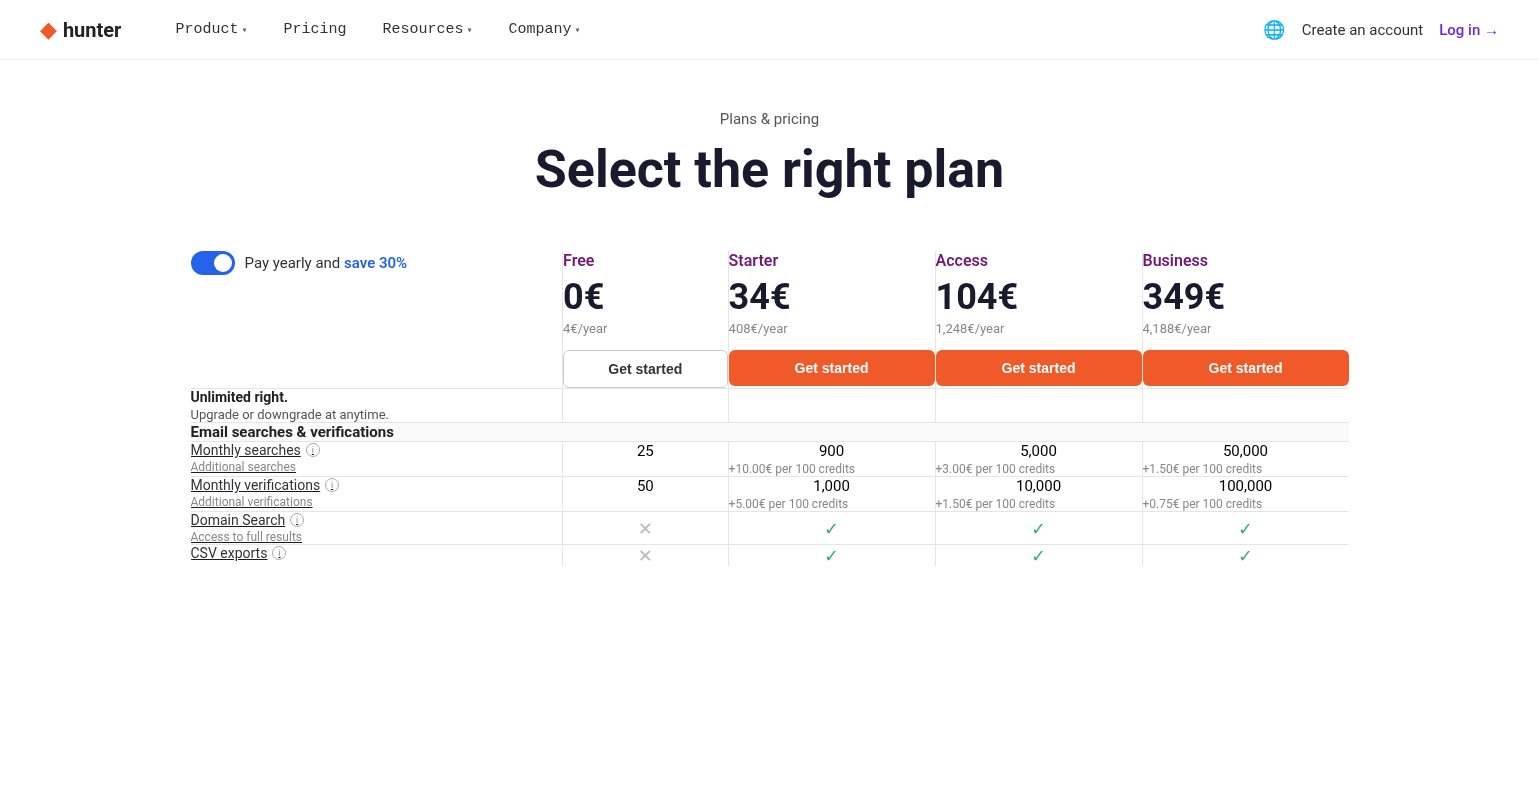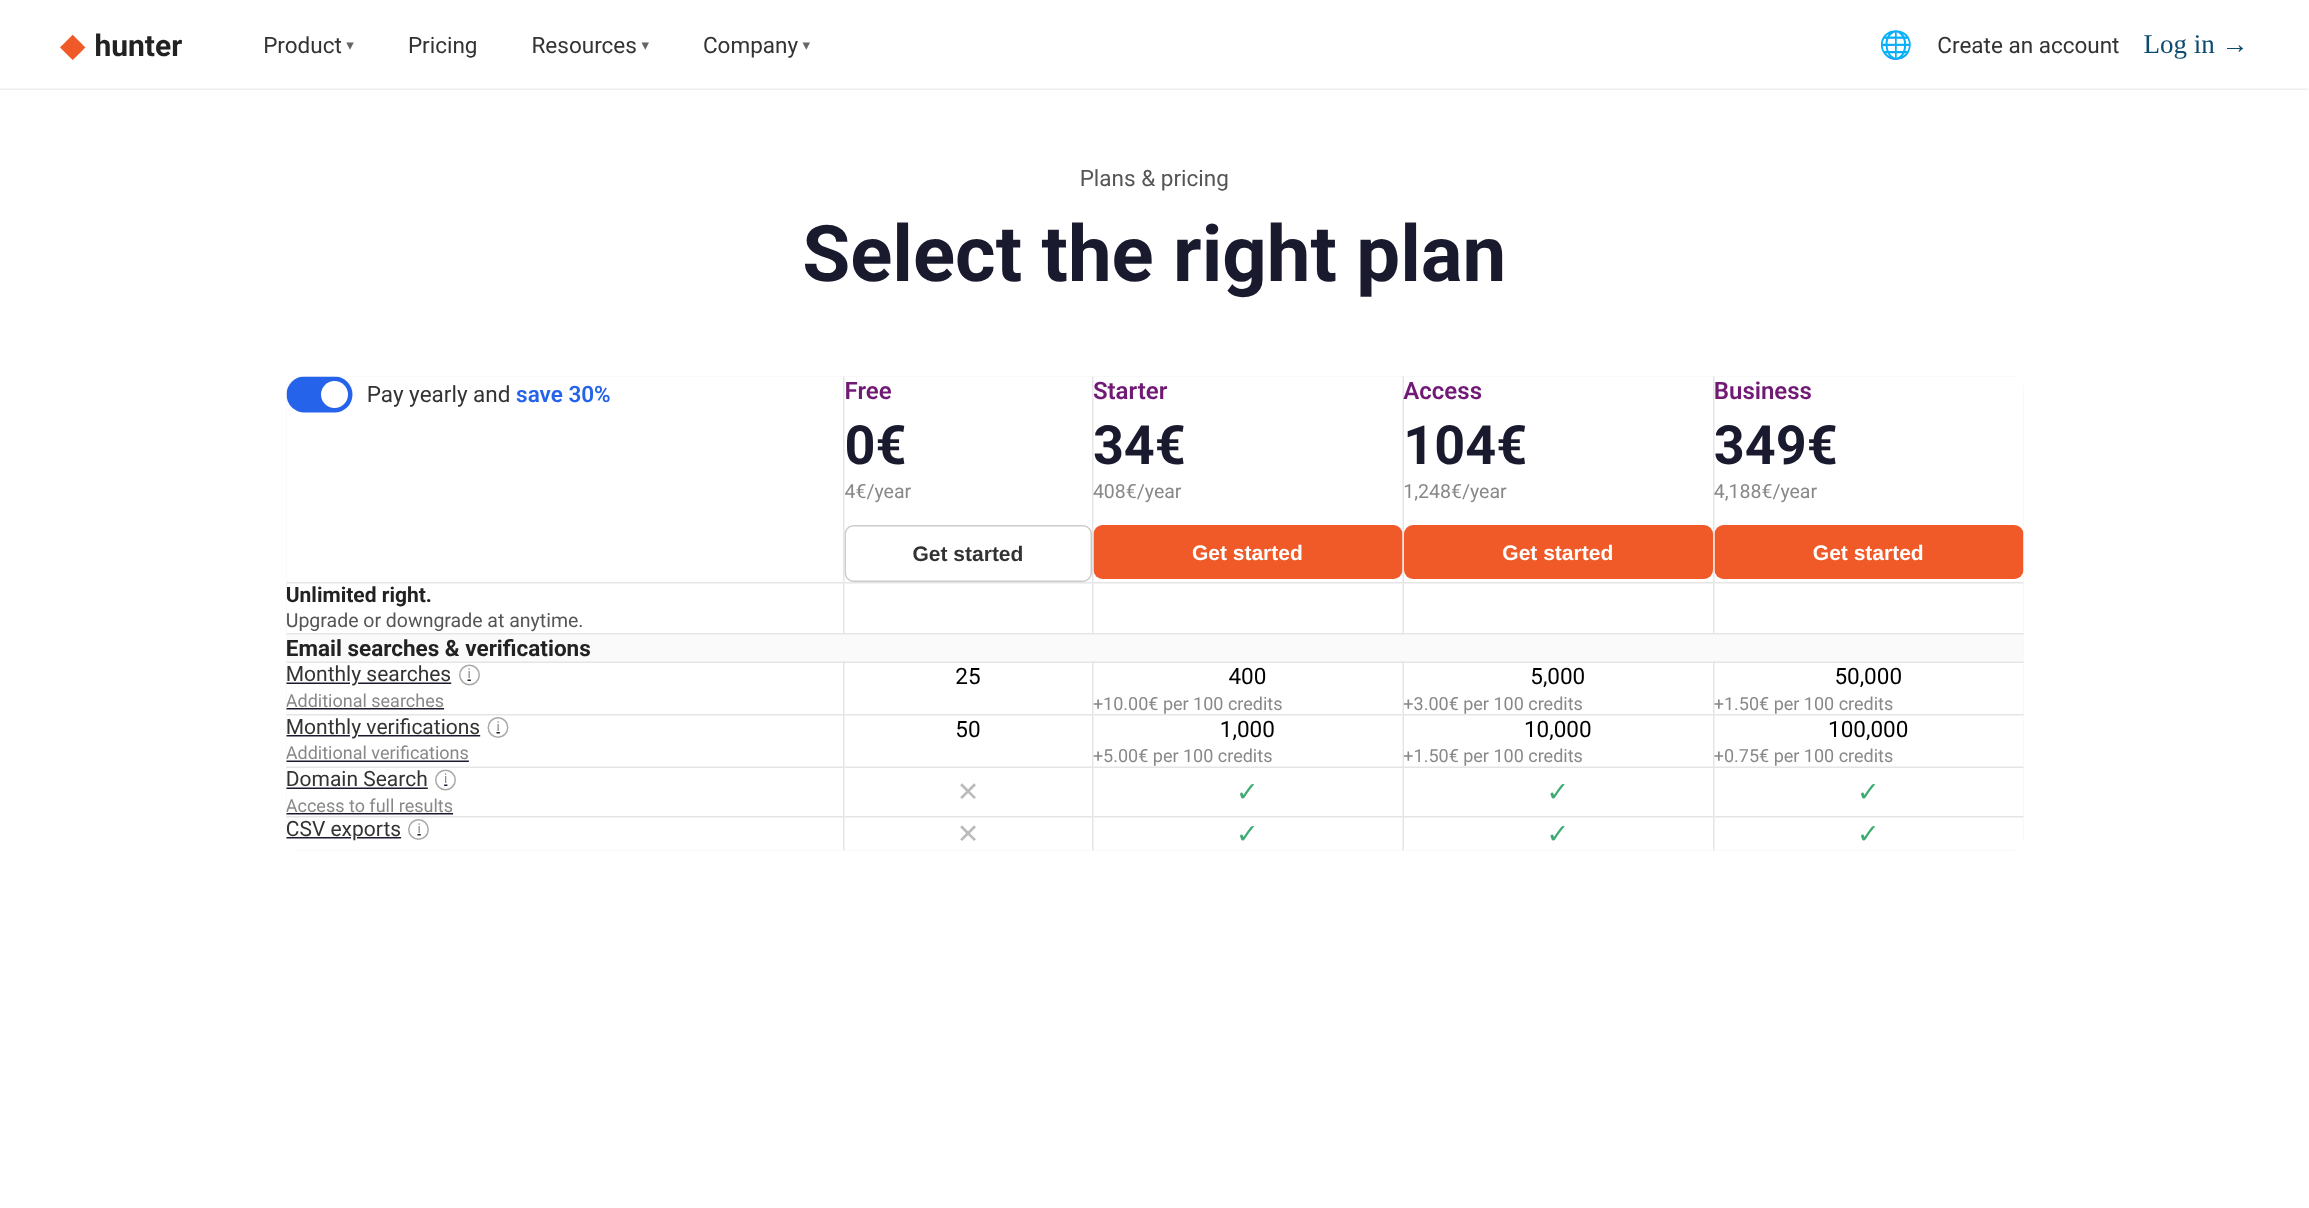--- a/index.html
+++ b/index.html
@@ -7,31 +7,31 @@
 
     
     nav {
       display: flex; align-items: center; justify-content: space-between;
       padding: 0 40px; height: 60px; border-bottom: 1px solid #eee;
       position: sticky; top: 0; background: #fff; z-index: 100;
     }
     .nav-logo { display: flex; align-items: center; gap: 6px; text-decoration: none; }
     .nav-logo-icon { color: #f05a28; font-size: 22px; }
     .nav-logo-text { font-size: 20px; font-weight: 700; color: #222; }
-    .nav-links { display: flex; align-items: flex-start; gap: 8px; }
+    .nav-links { display: flex; align-items: flex-start; gap: 8px; font-family: Liberation Mono, monospace; }
     .nav-link {
       display: flex; align-items: center; gap: 3px;
       padding: 6px 14px; color: #333; text-decoration: none; font-size: 15px; cursor: pointer;
       border-radius: 4px;
     }
     .nav-link .chevron { font-size: 10px; color: #666; }
     .nav-right { display: flex; align-items: center; gap: 16px; }
     .nav-globe { color: #555; font-size: 18px; cursor: pointer; }
     .nav-create { color: #333; text-decoration: none; font-size: 15px; }
-    .nav-login { color: #0c4a6e; text-decoration: none; font-size: 18px; font-weight: 500; display: flex; align-items: center; gap: 3px; font-family: Liberation Serif, serif; }
+    .nav-login { color: #6d28d9; text-decoration: none; font-size: 15px; font-weight: 500; display: flex; align-items: center; gap: 3px; }
 
     
     .hero { text-align: center; padding: 50px 20px 30px; }
     .hero-sub { font-size: 15px; color: #555; margin-bottom: 12px; }
     .hero-title { font-size: 52px; font-weight: 700; color: #1a1a2e; line-height: 1.15; }
     .hero-title-accent { color: #f05a28; }
 
     
     .pricing-wrapper { max-width: 1200px; margin: 20px auto; padding: 0 20px; }
 
@@ -207,21 +207,21 @@
         <div class="feature-name">
           <span>Monthly searches</span>
           <i class="info-icon">i</i>
         </div>
         <div class="feature-sub">Additional searches</div>
       </td>
       <td class="feature-value-cell">
         <div class="feature-number">25</div>
       </td>
       <td class="feature-value-cell">
-        <div class="feature-number">400</div>
+        <div class="feature-number">900</div>
         <div class="feature-extra">+10.00€ per 100 credits</div>
       </td>
       <td class="feature-value-cell">
         <div class="feature-number">5,000</div>
         <div class="feature-extra">+3.00€ per 100 credits</div>
       </td>
       <td class="feature-value-cell">
         <div class="feature-number">50,000</div>
         <div class="feature-extra">+1.50€ per 100 credits</div>
       </td>

